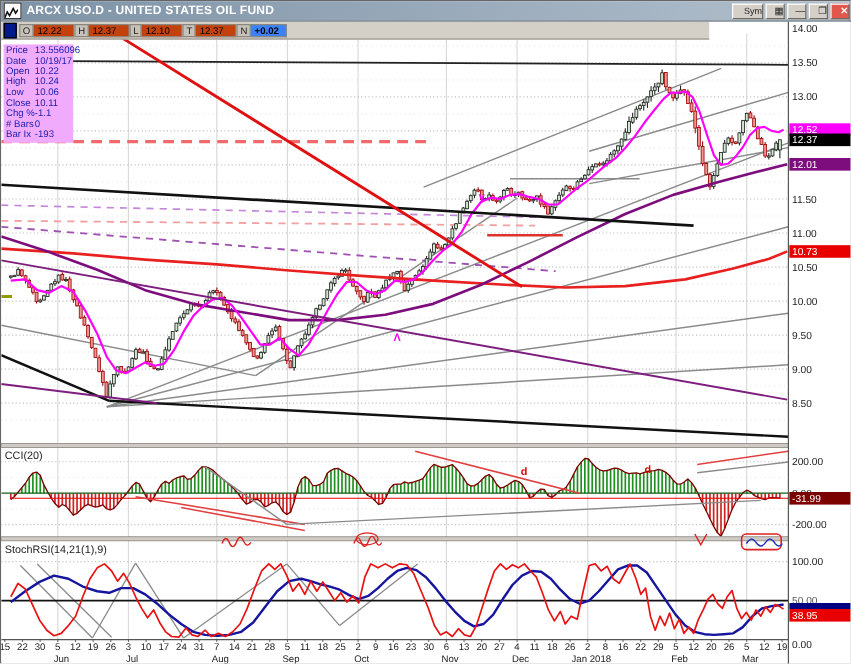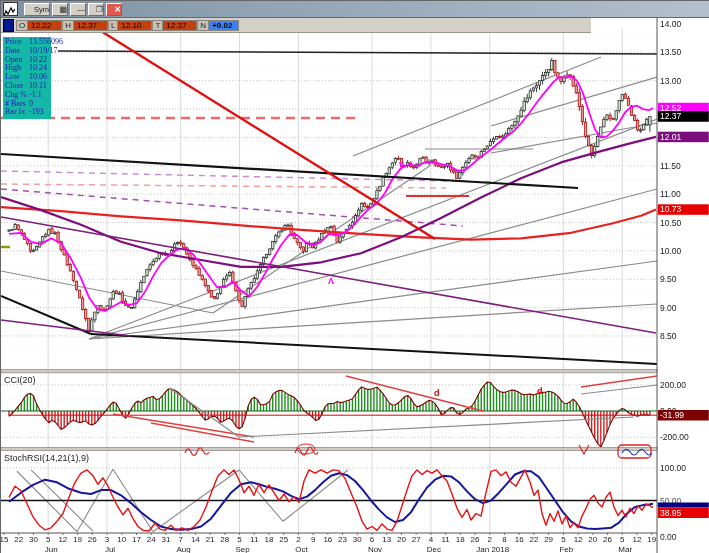--- a/index.html
+++ b/index.html
@@ -17,22 +17,22 @@
 .tb-btn.sym{min-width:26px;font-size:7.5px;}
 .tb-btn.close{background:#e2574c;color:#fff;font-weight:bold;}
 .quotebar{position:absolute;left:0;top:17px;width:590px;height:15px;background:#d4d0c8;
   border-bottom:1px solid #9a968e;display:flex;align-items:center;padding-left:2px;box-sizing:border-box;z-index:9;}
 .q-int{width:9px;height:11px;background:#001a8c;border:1px solid #000;margin-right:2px;flex:0 0 auto;}
 .q-label{height:11px;box-sizing:border-box;background:#c6c2ba;border:1px solid #8a867e;
   font-size:8px;line-height:9px;padding:0 2px;color:#222;flex:0 0 auto;}
 .q-val{height:11px;box-sizing:border-box;background:#c2410c;border:1px solid #8a867e;border-left:none;
   font-size:8px;line-height:9px;padding:0 3px;min-width:34px;color:#000;flex:0 0 auto;}
 .q-val.net{background:#3b82f6;font-weight:bold;min-width:30px;}
-.infopanel{position:absolute;left:2px;top:36px;width:48px;background:#14b8a6;z-index:8;
-  font-size:8px;line-height:8.8px;color:#2020b0;padding:1px 1px 2px 2px;box-sizing:border-box;font-family:Liberation Serif, serif;}
+.infopanel{position:absolute;left:2px;top:36px;width:58px;background:#f0abfc;z-index:8;
+  font-size:8px;line-height:8.8px;color:#2020b0;padding:1px 1px 2px 2px;box-sizing:border-box;}
 .info-row{display:flex;white-space:nowrap;}
 .info-label{flex:0 0 24px;}
 .info-value{flex:1;}
 svg text{font-family:"Liberation Sans",sans-serif;}
 </style>
 </head>
 <body>
 <div id="app">
 
 <svg id="chart" width="709" height="553" viewBox="0 0 709 553">
@@ -928,20 +928,21 @@
         <path d="M621,452 q4,-7 8,-1 q4,6 8,0 q4,-6 8,1 q3,4 6,0" fill="none" stroke="#2233bb" stroke-width="1.2"></path>
       </g>
 </svg>
 
 <div class="titlebar">
   <div class="title-icon">
     <svg width="11" height="10" viewBox="0 0 11 10">
           <path d="M0,9 L2,4 L4,7 L7,1 L9,5 L11,2" fill="none" stroke="#111" stroke-width="1.3"></path>
         </svg>
   </div>
+  <div class="title-text">ARCX USO.D - UNITED STATES OIL FUND</div>
   <div class="tb-btn sym">Sym</div>
   <div class="tb-btn">▦</div>
   <div class="tb-btn">—</div>
   <div class="tb-btn">❐</div>
   <div class="tb-btn close">✕</div>
 </div>
 
 <div class="quotebar">
   <div class="q-int"></div>
   <div class="q-label">O</div>

